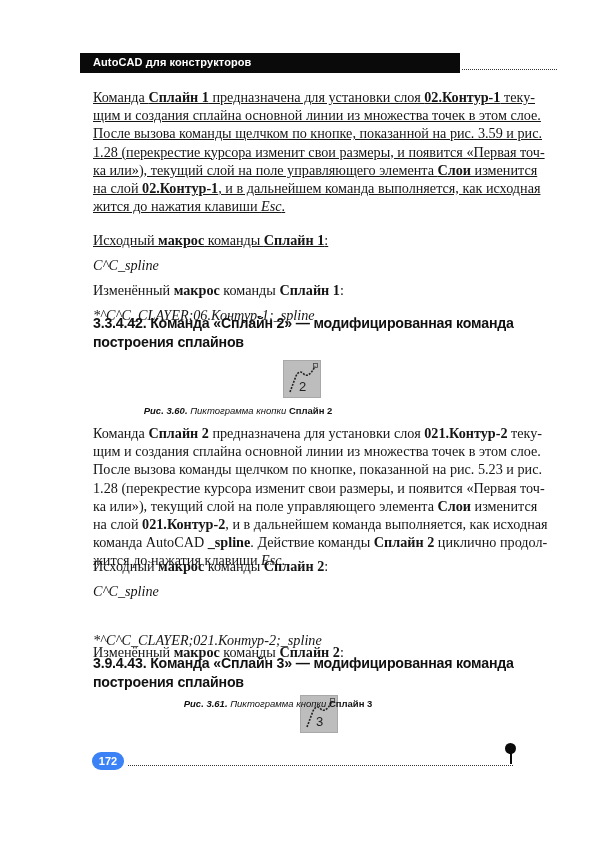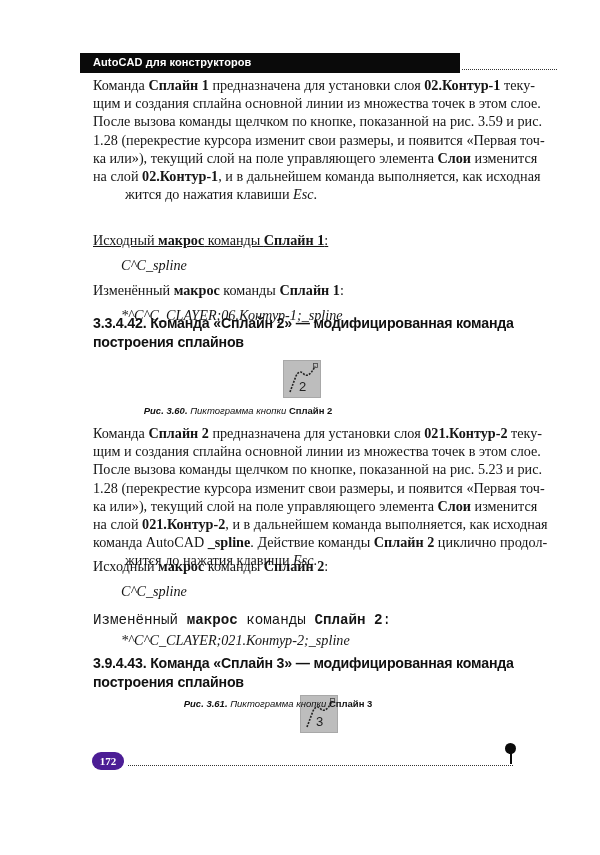--- a/index.html
+++ b/index.html
@@ -16,52 +16,52 @@
     .header-dots {
       position:absolute; left:462px; top:69px; width:95px; height:0;
       border-top:1.5px dotted #333;
     }
     .body-text {
       position:absolute; left:93px; width:420px;
       font-family:"Liberation Serif", serif; font-size:14.2px; line-height:18.2px;
       text-align:justify;
     }
     .line { display:block; white-space:nowrap; text-align-last:justify; }
-    .line.last { text-align-last:left;margin-left:32px; }
+    .line.last { text-align-last:left; }
     .b { font-weight:bold; }
     .i { font-style:italic; }
     .macro-label {
       position:absolute; left:93px;
       font-family:"Liberation Serif", serif; font-size:14.2px;
     }
     .macro-code {
       position:absolute; left:93px;
-      font-family:"Liberation Serif", serif; font-size:14.2px; font-style:italic;margin-left:28px;
+      font-family:"Liberation Serif", serif; font-size:14.2px; font-style:italic;
     }
     .section-heading {
       position:absolute; left:93px; width:430px;
       font-family:"Liberation Sans", sans-serif; font-size:14.2px; font-weight:bold;
       line-height:19px; letter-spacing:-0.2px; color:#111;
     }
     .icon-box {
       position:absolute; width:36px; height:36px;
       background:#bdbdbd; border:1px solid #a8a8a8;
     }
     .icon-box svg { display:block; }
     .caption {
       position:absolute; left:0; width:476px; text-align:center;
       font-family:"Liberation Sans", sans-serif; font-size:9.5px; color:#111;
     }
     .caption .num { font-weight:bold; font-style:italic; }
     .caption .txt { font-style:italic; }
     .caption .b { font-weight:bold; font-style:normal; }
     .page-badge {
       position:absolute; left:92px; top:752px; width:32px; height:18px;
-      background:#4c1d95; border-radius:9px; color:#fff;
-      font-family:Liberation Serif, serif; font-size:11px; font-weight:bold;
+      background:#3b82f6; border-radius:9px; color:#fff;
+      font-family:Liberation Sans, sans-serif; font-size:11px; font-weight:bold;
       line-height:18px; text-align:center;
     }
     .footer-dots {
       position:absolute; left:128px; top:765px; width:385px; height:0;
       border-top:1.5px dotted #333;
     }
     .footer-marker {
       position:absolute; left:505px; top:743px; width:11px; height:11px;
       background:#0a0a0a; border-radius:50%;
     }
@@ -69,21 +69,21 @@
       position:absolute; left:510px; top:752px; width:1.5px; height:12px; background:#0a0a0a;
     }
   </style>
 </head>
 <body>
 
 <div class="header-bar"></div>
 <div class="header-title">AutoCAD для конструкторов</div>
 <div class="header-dots"></div>
 
-<div class="body-text" style="top:76px;">
+<div class="body-text" style="top:88px;text-decoration:underline;">
     <span class="line">Команда <span class="b">Сплайн 1</span> предназначена для установки слоя <span class="b">02.Контур-1</span> теку-</span>
     <span class="line">щим и создания сплайна основной линии из множества точек в этом слое.</span>
     <span class="line">После вызова команды щелчком по кнопке, показанной на рис. 3.59 и рис.</span>
     <span class="line">1.28 (перекрестие курсора изменит свои размеры, и появится «Первая точ-</span>
     <span class="line">ка или»), текущий слой на поле управляющего элемента <span class="b">Слои</span> изменится</span>
     <span class="line">на слой <span class="b">02.Контур-1</span>, и в дальнейшем команда выполняется, как исходная</span>
     <span class="line last">жится до нажатия клавиши <span class="i">Esc</span>.</span>
   </div>
 
 <div class="macro-label" style="top:232px;text-decoration:underline;">Исходный <span class="b">макрос</span> команды <span class="b">Сплайн 1</span>:</div>
@@ -113,21 +113,21 @@
     <span class="line">После вызова команды щелчком по кнопке, показанной на рис. 5.23 и рис.</span>
     <span class="line">1.28 (перекрестие курсора изменит свои размеры, и появится «Первая точ-</span>
     <span class="line">ка или»), текущий слой на поле управляющего элемента <span class="b">Слои</span> изменится</span>
     <span class="line">на слой <span class="b">021.Контур-2</span>, и в дальнейшем команда выполняется, как исходная</span>
     <span class="line">команда AutoCAD <span class="b">_spline</span>. Действие команды <span class="b">Сплайн 2</span> циклично продол-</span>
     <span class="line last">жится до нажатия клавиши <span class="i">Esc</span>.</span>
   </div>
 
 <div class="macro-label" style="top:558px;">Исходный <span class="b">макрос</span> команды <span class="b">Сплайн 2</span>:</div>
 <div class="macro-code" style="top:583px;">C^C_spline</div>
-<div class="macro-label" style="top:612px;font-family:Liberation Mono, monospace;">Изменённый <span class="b">макрос</span> команды <span class="b">Сплайн 2</span>:</div>
+<div class="macro-label" style="top:644px;">Изменённый <span class="b">макрос</span> команды <span class="b">Сплайн 2</span>:</div>
 <div class="macro-code" style="top:632px;">*^C^C_CLAYER;021.Контур-2;_spline</div>
 
 <div class="section-heading" style="top:654px;">
   <div>3.9.4.43. Команда «Сплайн 3» — модифицированная команда</div>
   <div>построения сплайнов</div>
 </div>
 
 <div class="icon-box" style="left:300px; top:695px;">
   <svg width="36" height="36" viewBox="0 0 36 36">
     <path d="M6 31 L12 15 Q15 9 19 12 Q21 15 24 14 Q28 12 31 5" fill="none" stroke="#222" stroke-width="1.6" stroke-dasharray="2 1.3"></path>

